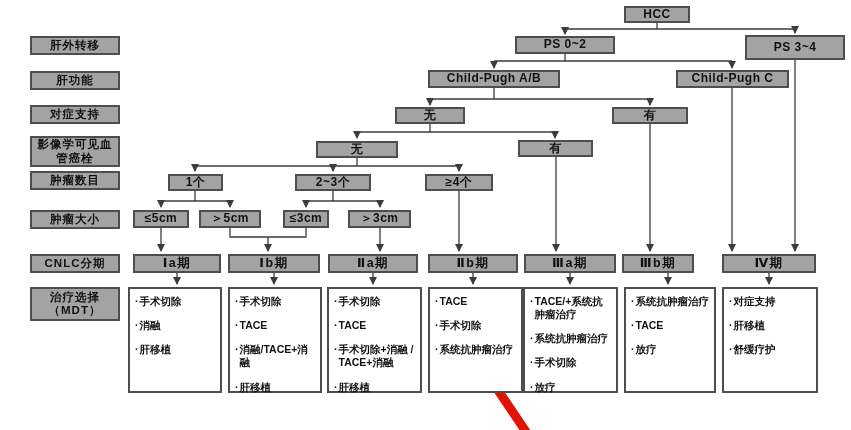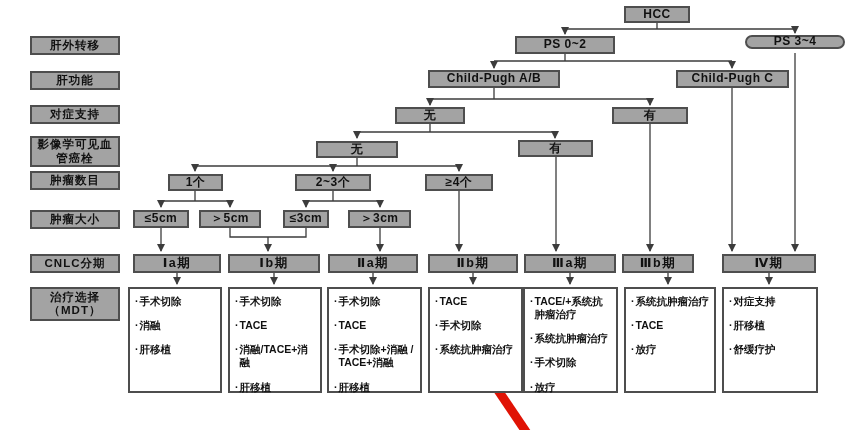--- a/index.html
+++ b/index.html
@@ -96,21 +96,21 @@
   <div class="bx lb" style="left:30px;top:105px;width:90px;height:19px;">对症支持</div>
   <div class="bx lb" style="left:30px;top:136px;width:90px;height:31px;">影像学可见血管癌栓</div>
   <div class="bx lb" style="left:30px;top:171px;width:90px;height:19px;">肿瘤数目</div>
   <div class="bx lb" style="left:30px;top:210px;width:90px;height:19px;">肿瘤大小</div>
   <div class="bx lb" style="left:30px;top:287px;width:90px;height:34px;">治疗选择
 （MDT）</div>
   <div class="bx lb" style="left:30px;top:254px;width:90px;height:19px;">CNLC分期</div>
 
   <div class="bx nd" style="left:624px;top:6px;width:66px;height:17px;">HCC</div>
   <div class="bx nd" style="left:515px;top:36px;width:100px;height:18px;">PS 0~2</div>
-  <div class="bx nd" style="left:745px;top:35px;width:100px;height:14px;border-radius:7px;">PS 3~4</div>
+  <div class="bx nd" style="left:745px;top:35px;width:100px;height:25px;">PS 3~4</div>
   <div class="bx nd" style="left:428px;top:70px;width:132px;height:18px;">Child-Pugh A/B</div>
   <div class="bx nd" style="left:676px;top:70px;width:113px;height:18px;">Child-Pugh C</div>
   <div class="bx nd" style="left:395px;top:107px;width:70px;height:17px;">无</div>
   <div class="bx nd" style="left:612px;top:107px;width:76px;height:17px;">有</div>
   <div class="bx nd" style="left:316px;top:141px;width:82px;height:17px;">无</div>
   <div class="bx nd" style="left:518px;top:140px;width:75px;height:17px;">有</div>
   <div class="bx nd" style="left:168px;top:174px;width:55px;height:17px;">1个</div>
   <div class="bx nd" style="left:295px;top:174px;width:76px;height:17px;">2~3个</div>
   <div class="bx nd" style="left:425px;top:174px;width:68px;height:17px;">≥4个</div>
   <div class="bx nd" style="left:133px;top:210px;width:56px;height:18px;">≤5cm</div>

